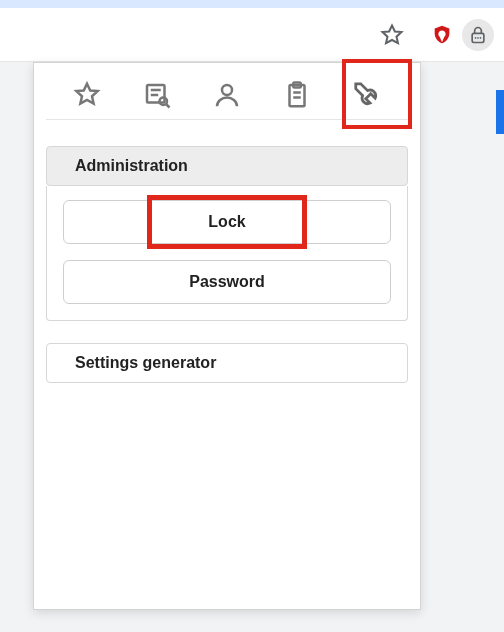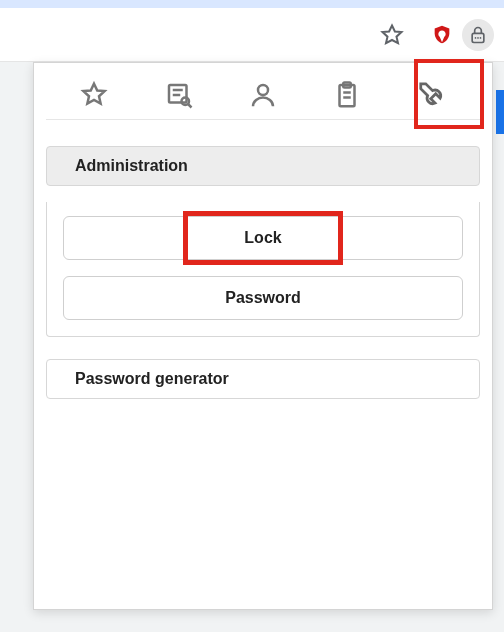--- a/index.html
+++ b/index.html
@@ -42,21 +42,21 @@
     .ext-icon-wrap.active {
       background: #e8e8e8;
     }
     .shield-svg { width: 22px; height: 22px; }
     .lock-browser { width: 20px; height: 20px; }
 
     .dropdown {
       position: absolute;
       left: 33px;
       top: 62px;
-      width: 460px;
+      width: 388px;
       background: #ffffff;
       border: 1px solid #d4d4d4;
       box-shadow: 0 3px 10px rgba(0,0,0,0.12);
       padding-bottom: 30px;
       min-height: 548px;
     }
     .tabstrip {
       display: flex;
       justify-content: space-around;
       align-items: center;
@@ -90,21 +90,21 @@
       border: 1px solid #d7d7d7;
       border-radius: 4px;
       background: #ededed;
       padding: 10px 28px;
       font-weight: 700;
       font-size: 16px;
       color: #222;
       cursor: pointer;
     }
     .section-body {
-      margin: 16px 12px;
+      margin: 0 12px;
       border: 1px solid #d7d7d7;
       border-top: none;
       border-radius: 0 0 4px 4px;
       padding: 14px 16px 16px 16px;
     }
     .btn {
       display: block;
       width: 100%;
       background: #ffffff;
       border: 1px solid #cfcfcf;
@@ -226,16 +226,16 @@
     <button class="btn">
       <span>Lock</span>
       <span class="btn-highlight"></span>
     </button>
     <button class="btn">
       <span>Password</span>
     </button>
   </div>
 
   <div class="pwgen">
-    <span>Password generator</span>
+    <span>Settings generator</span>
   </div>
 
 </div>
 
 </body></html>

